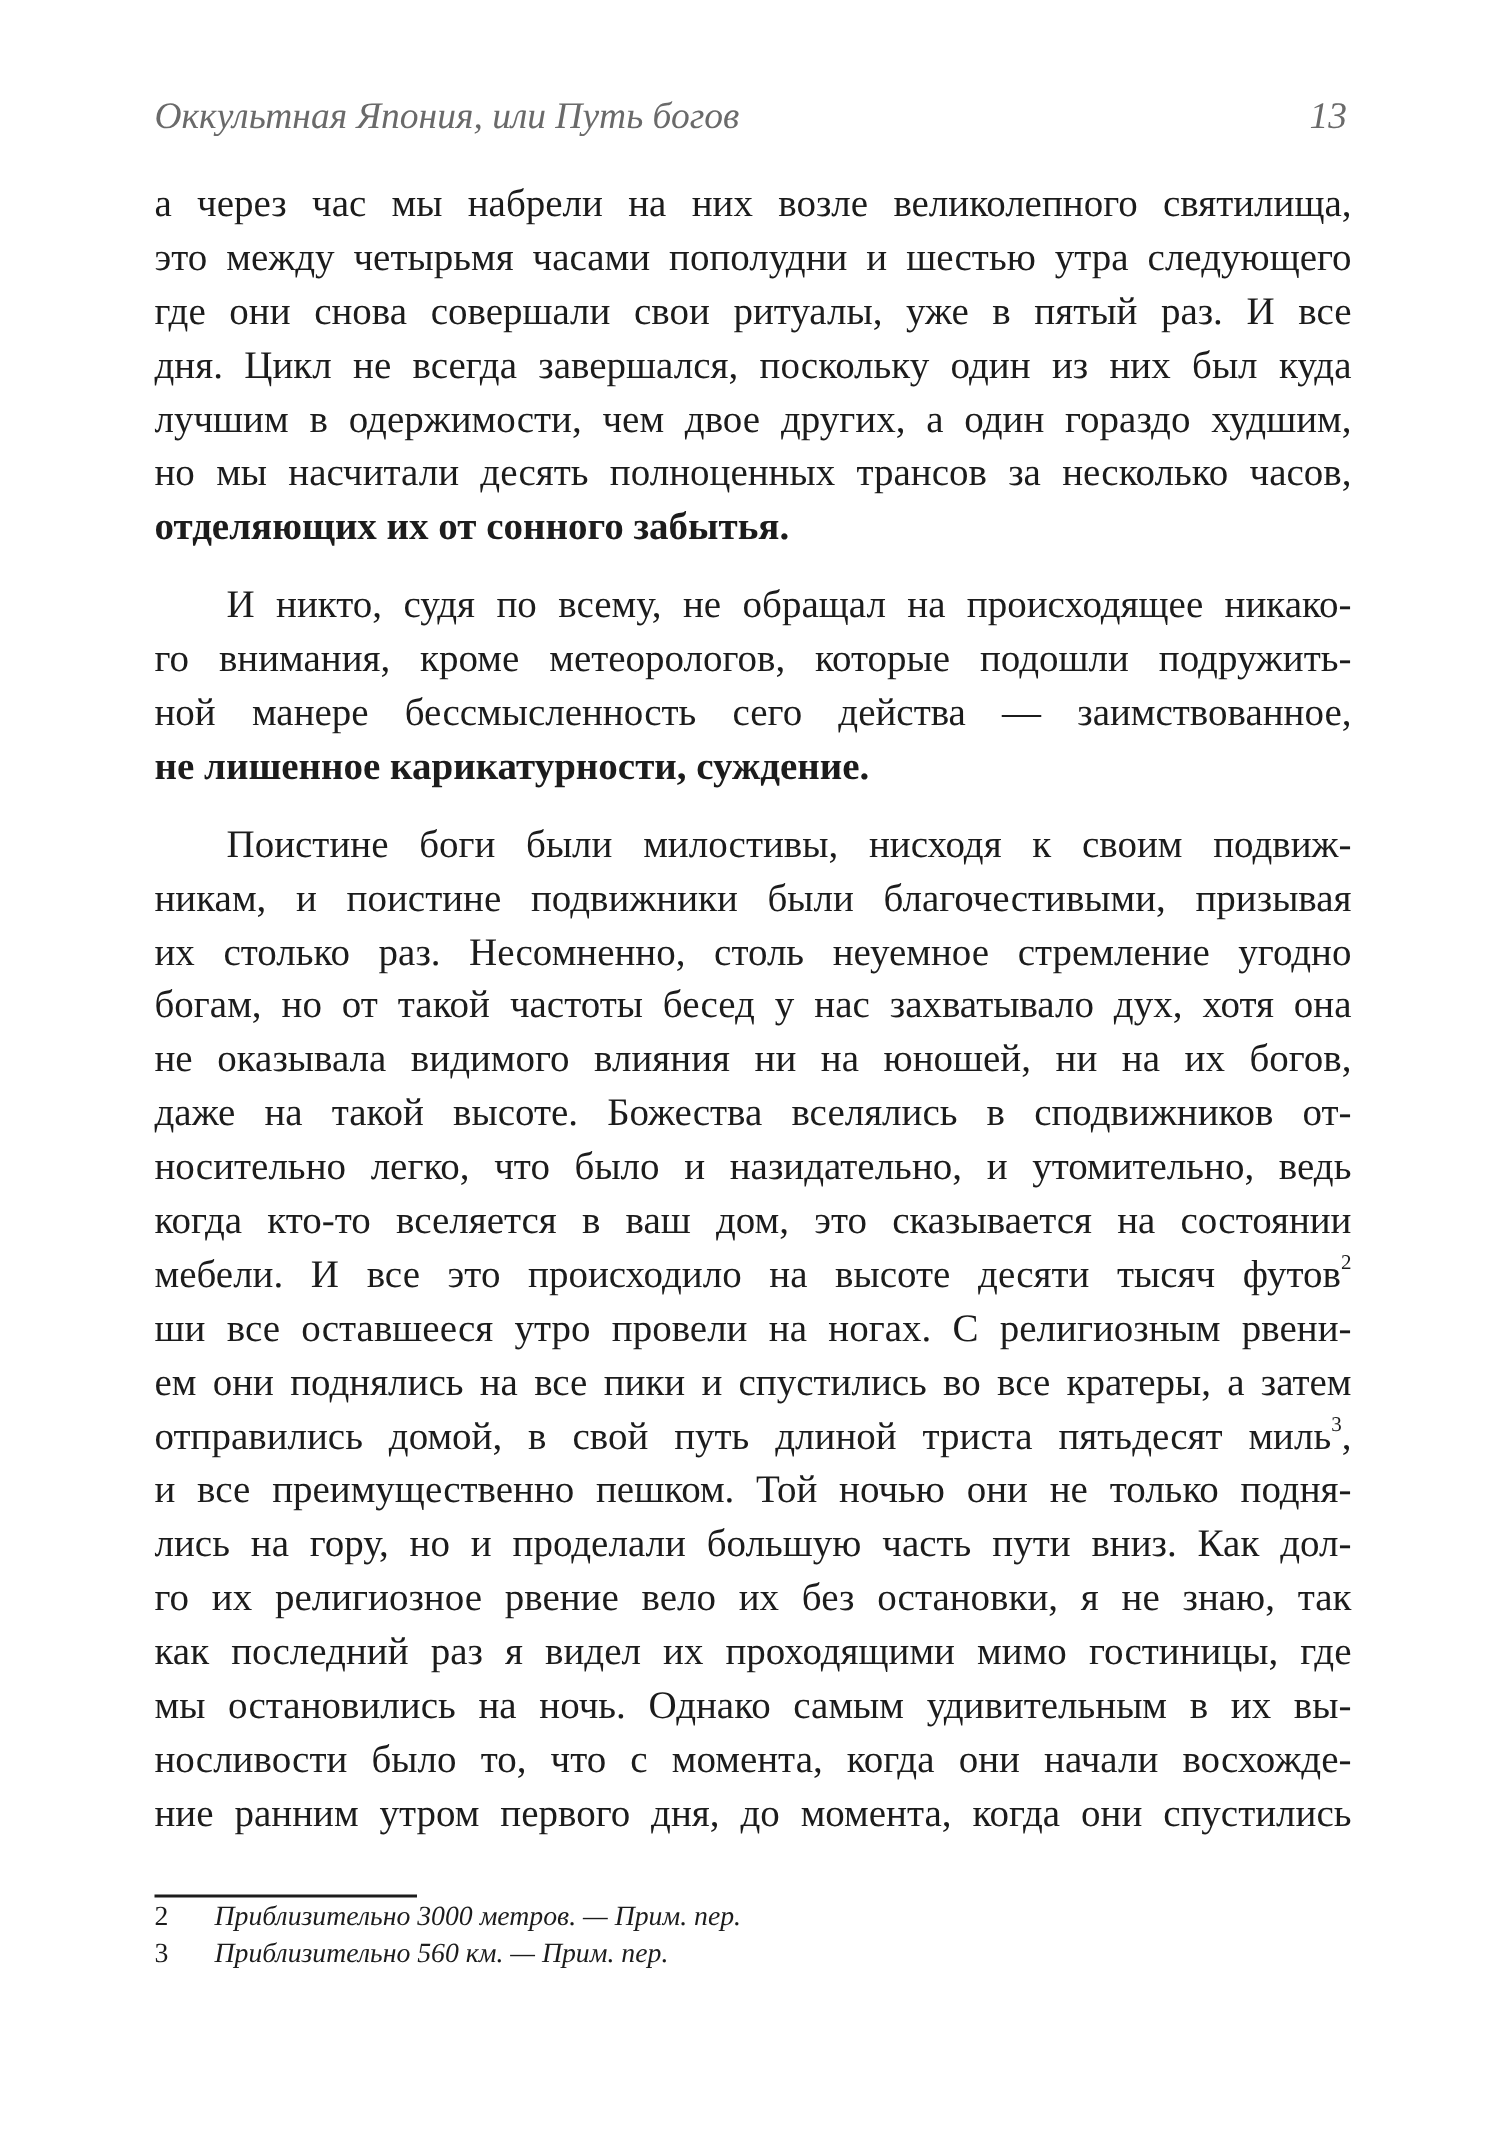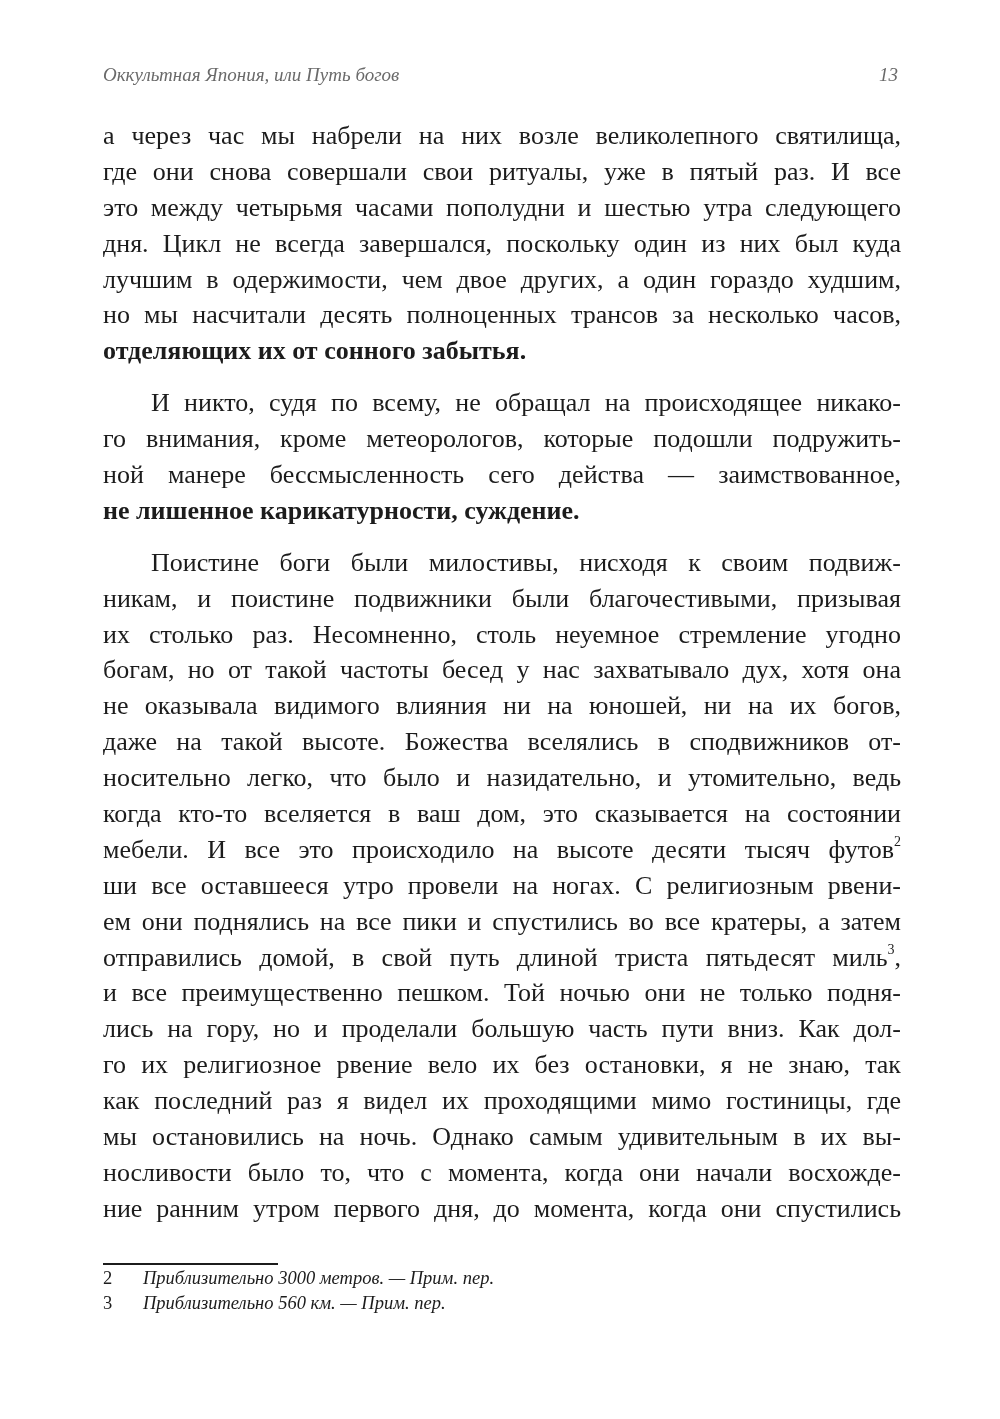--- a/index.html
+++ b/index.html
@@ -18,21 +18,21 @@
     .running-head {
       position: absolute;
       left: 103px;
       right: 102px;
       top: 64px;
       height: 28px;
       display: flex;
       justify-content: space-between;
       align-items: baseline;
       font-style: italic;
-      font-size: 19px;
+      font-size: 25px;
       color: #6a6a6a;
     }
     .body-text {
       position: absolute;
       left: 103px;
       top: 118px;
       width: 798px;
     }
     .line {
       height: 35.9px;
@@ -84,22 +84,22 @@
 </head>
 <body>
 
 <div class="running-head">
   <span>Оккультная Япония, или Путь богов</span>
   <span>13</span>
 </div>
 
 <div class="body-text">
   <div class="line">а через час мы набрели на них возле великолепного святилища,</div>
+  <div class="line">это между четырьмя часами пополудни и шестью утра следующего</div>
   <div class="line">где они снова совершали свои ритуалы, уже в пятый раз. И все</div>
-  <div class="line">это между четырьмя часами пополудни и шестью утра следующего</div>
   <div class="line">дня. Цикл не всегда завершался, поскольку один из них был куда</div>
   <div class="line">лучшим в одержимости, чем двое других, а один гораздо худшим,</div>
   <div class="line">но мы насчитали десять полноценных трансов за несколько часов,</div>
   <div class="line last">отделяющих их от сонного забытья.</div>
 
   <div class="line indent">И никто, судя по всему, не обращал на происходящее никако-</div>
   <div class="line">го внимания, кроме метеорологов, которые подошли подружить-</div>
   <div class="line">ной манере бессмысленность сего действа — заимствованное,</div>
   <div class="line last">не лишенное карикатурности, суждение.</div>
 

